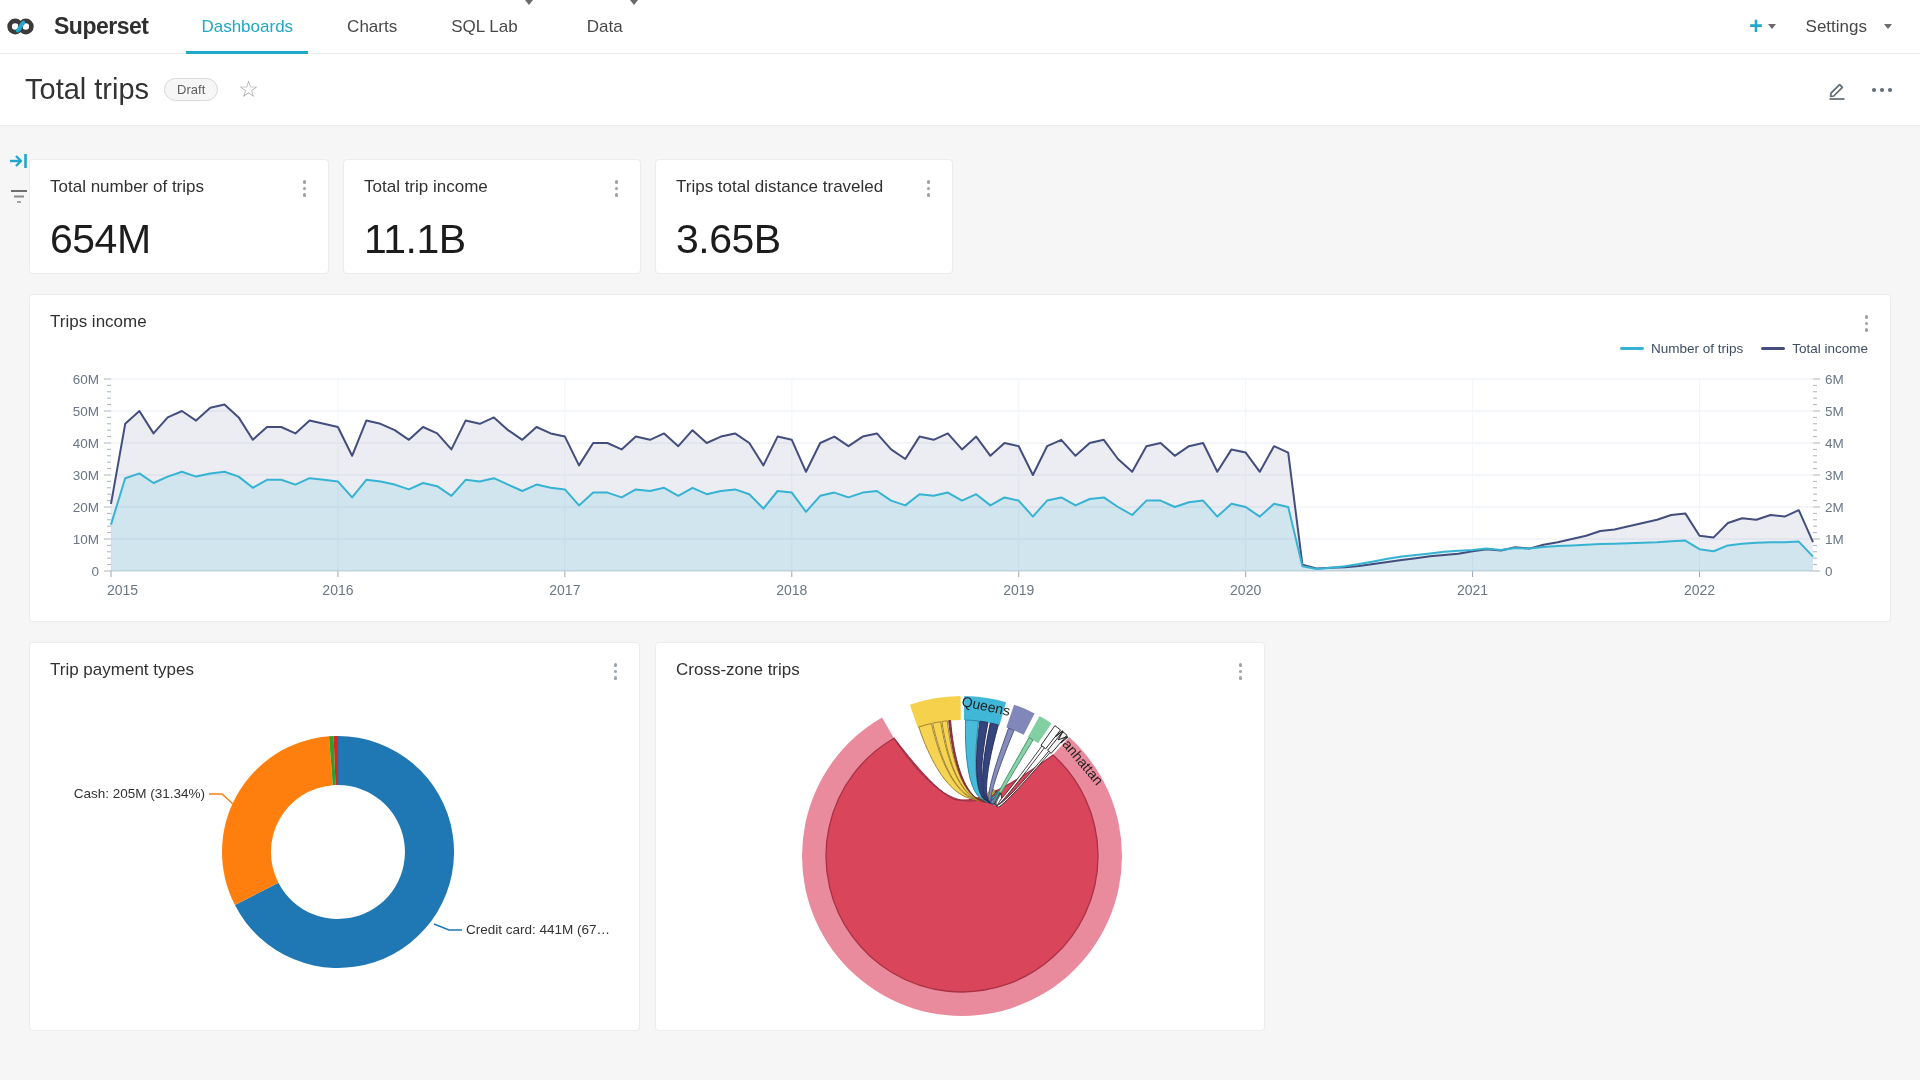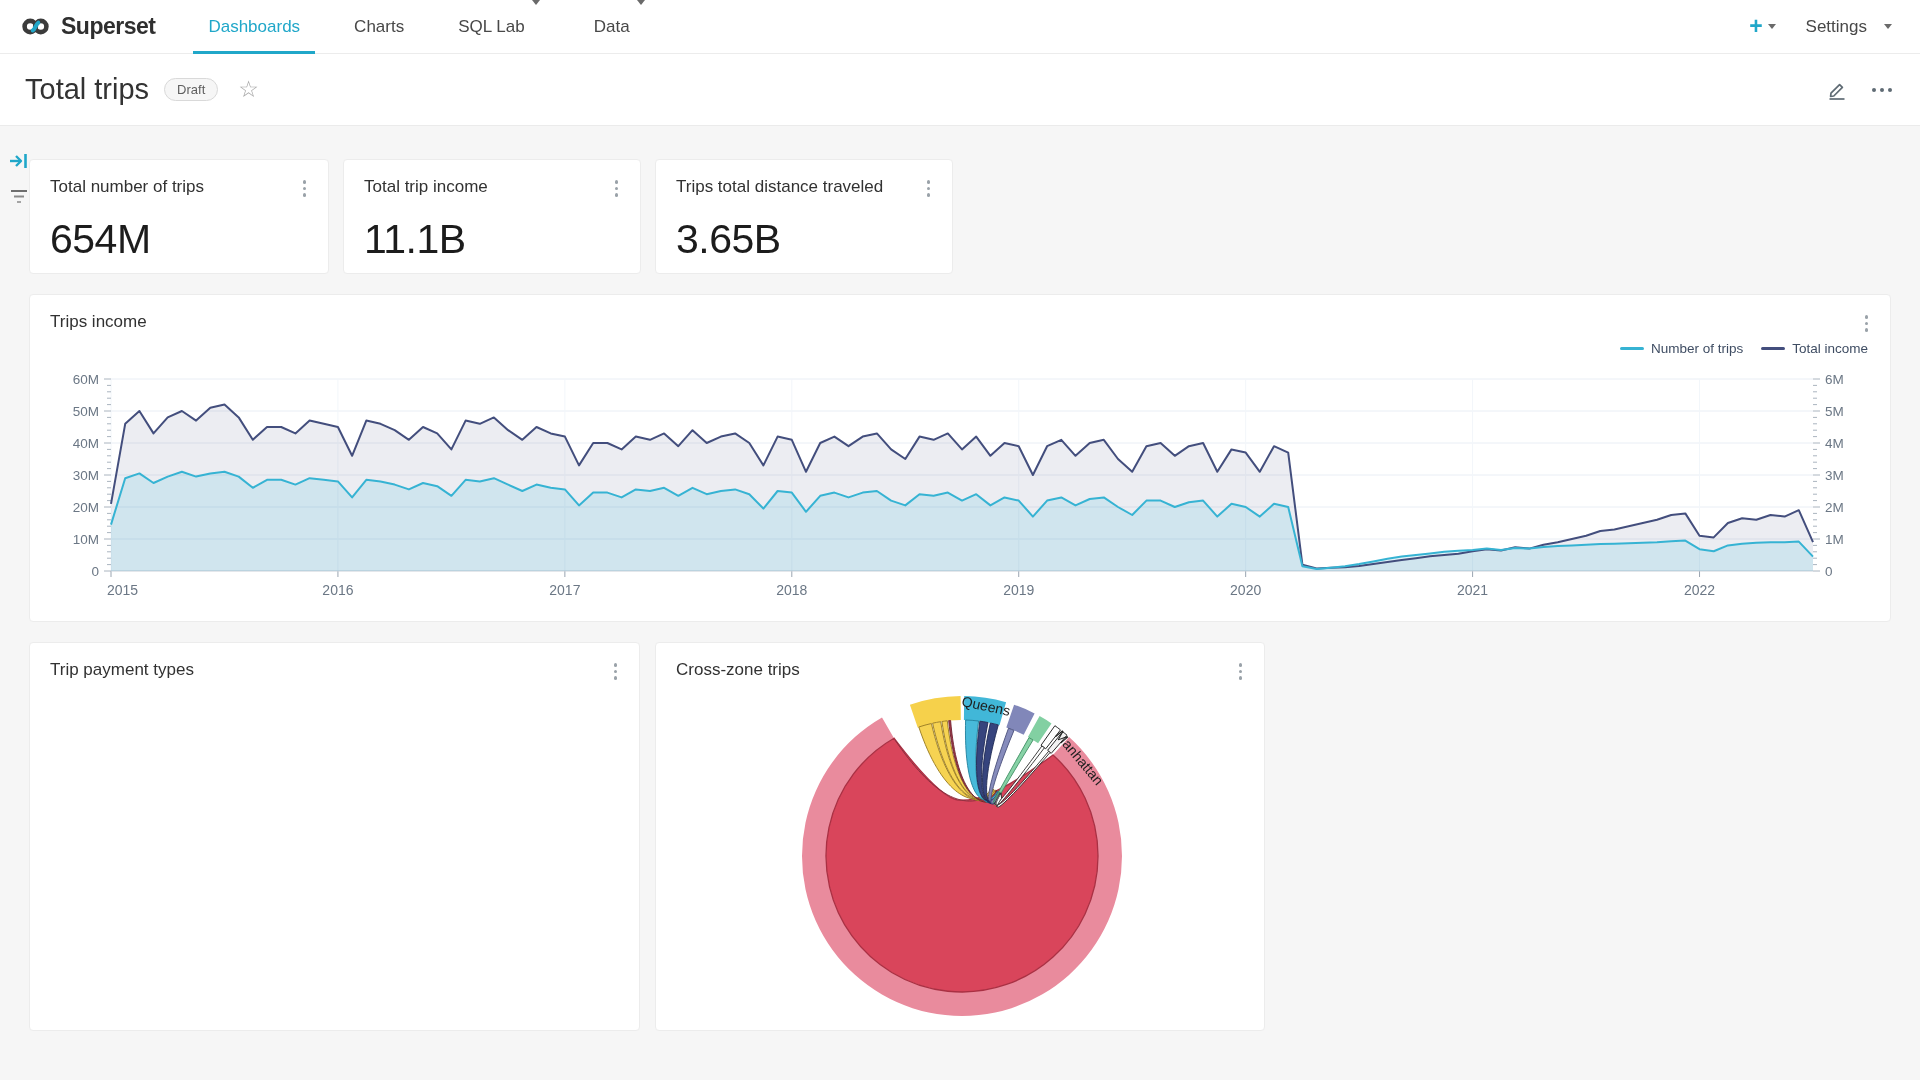--- a/index.html
+++ b/index.html
@@ -2,21 +2,21 @@
 <html><head>
 <meta charset="utf-8">
 <style>
   * { margin:0; padding:0; box-sizing:border-box; }
   html,body { width:1920px; height:1080px; overflow:hidden;
     font-family:"Liberation Sans", sans-serif; background:#f6f6f6; color:#333; }
 
   
   .navbar { position:absolute; left:0; top:0; width:1920px; height:54px;
     background:#fff; border-bottom:1px solid #ececec; display:flex; align-items:center; z-index:5; }
-  .brand { display:flex; align-items:center; gap:12px; padding:0 26px 0 22px; }
+  .brand { display:flex; align-items:center; gap:20px; padding:0 26px 0 7px; }
   .brand-name { font-size:23px; font-weight:bold; color:#2f2f2f; letter-spacing:-0.5px; }
   .nav-tabs { display:flex; height:54px; }
   .nav-tab { position:relative; height:54px; line-height:54px; padding:0 27px;
     font-size:17px; color:#484848; cursor:pointer; display:flex; align-items:flex-start; gap:7px; }
   .nav-tab.active { color:#20a7c9; }
   .nav-tab.active::after { content:""; position:absolute; left:12px; right:12px; bottom:0;
     height:3px; background:#20a7c9; }
   .caret { width:0; height:0; border-left:4px solid transparent; border-right:4px solid transparent;
     border-top:5px solid #6a6a6a; display:inline-block; }
   .nav-right { margin-left:auto; display:flex; align-items:center; gap:30px; padding-right:28px; }
@@ -306,20 +306,30 @@
 
 <div class="card" id="card-donut">
   <div class="card-head">
     <span class="card-title">Trip payment types</span>
     <div class="kebab">
         <i></i>
         <i></i>
         <i></i>
       </div>
   </div>
+  <div class="donut-plot" id="donut-plot"><svg viewBox="0 0 571 330" width="571" height="330">
+        <path d="M 288.0 39.0 A 116 116 0 1 1 184.9 208.1 L 228.4 185.7 A 67 67 0 1 0 288.0 88.0 Z" fill="#1f77b4"></path>
+        <path d="M 184.9 208.1 A 116 116 0 0 1 279.0 39.3 L 282.8 88.2 A 67 67 0 0 0 228.4 185.7 Z" fill="#ff7f0e"></path>
+        <path d="M 279.0 39.3 A 116 116 0 0 1 283.6 39.1 L 285.5 88.0 A 67 67 0 0 0 282.8 88.2 Z" fill="#2ca02c"></path>
+        <path d="M 283.6 39.1 A 116 116 0 0 1 288.0 39.0 L 288.0 88.0 A 67 67 0 0 0 285.5 88.0 Z" fill="#d62728"></path>
+        <polyline points="159,97 172,97 183,107" fill="none" stroke="#ff7f0e" stroke-width="1.4"></polyline>
+        <text x="155" y="101" font-size="13.5" fill="#333" text-anchor="end">Cash: 205M (31.34%)</text>
+        <polyline points="384,227 399,233 412,233" fill="none" stroke="#1f77b4" stroke-width="1.4"></polyline>
+        <text x="416" y="237" font-size="13.5" fill="#333" text-anchor="start">Credit card: 441M (67…</text>
+      </svg></div>
 </div>
 
 <div class="card" id="card-chord">
   <div class="card-head">
     <span class="card-title">Cross-zone trips</span>
     <div class="kebab">
         <i></i>
         <i></i>
         <i></i>
       </div>

